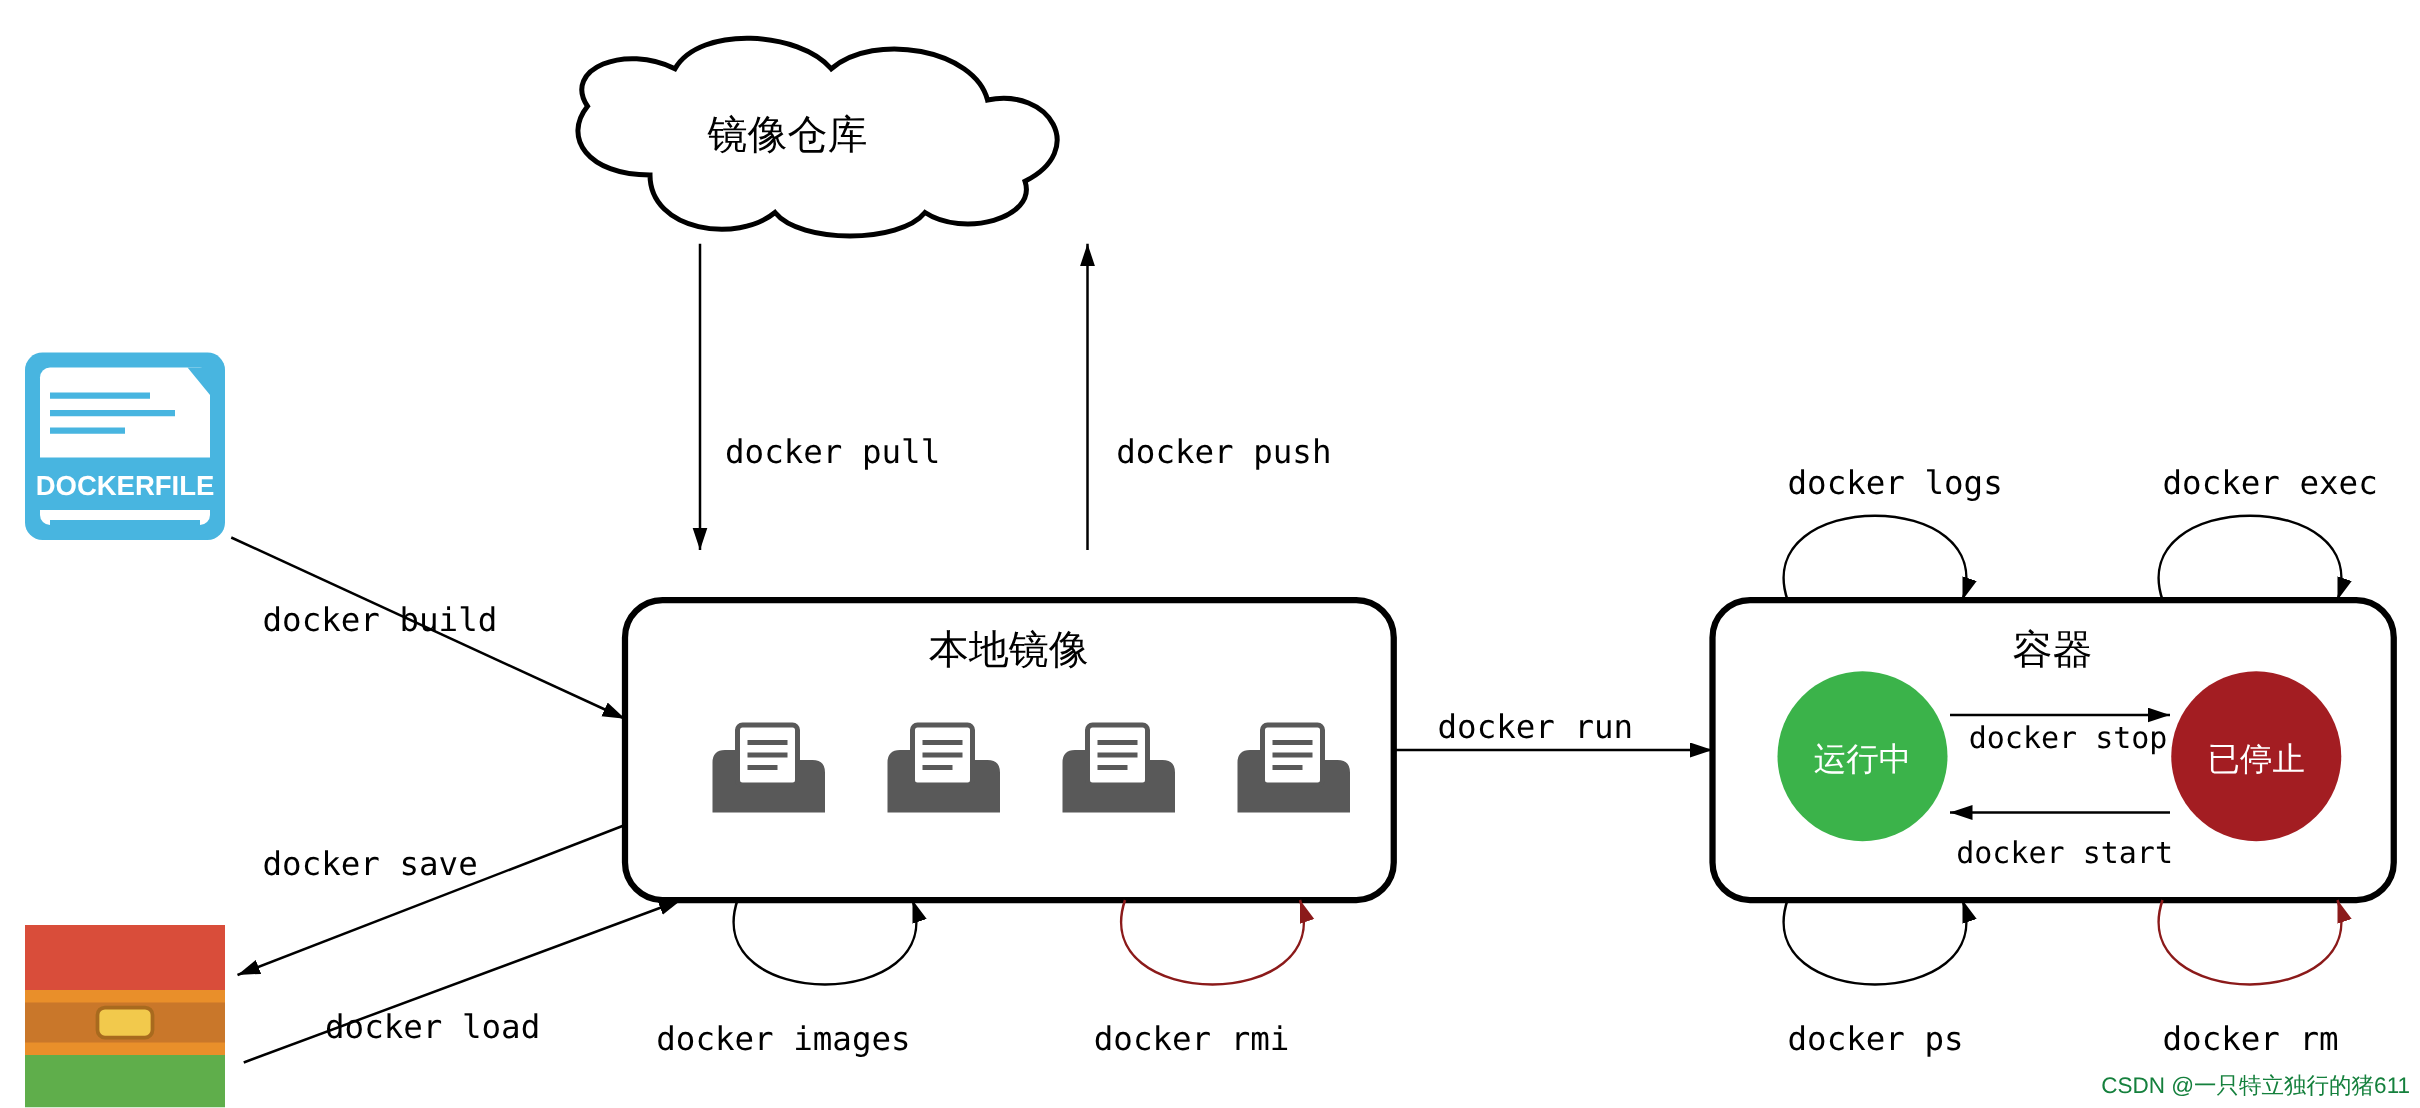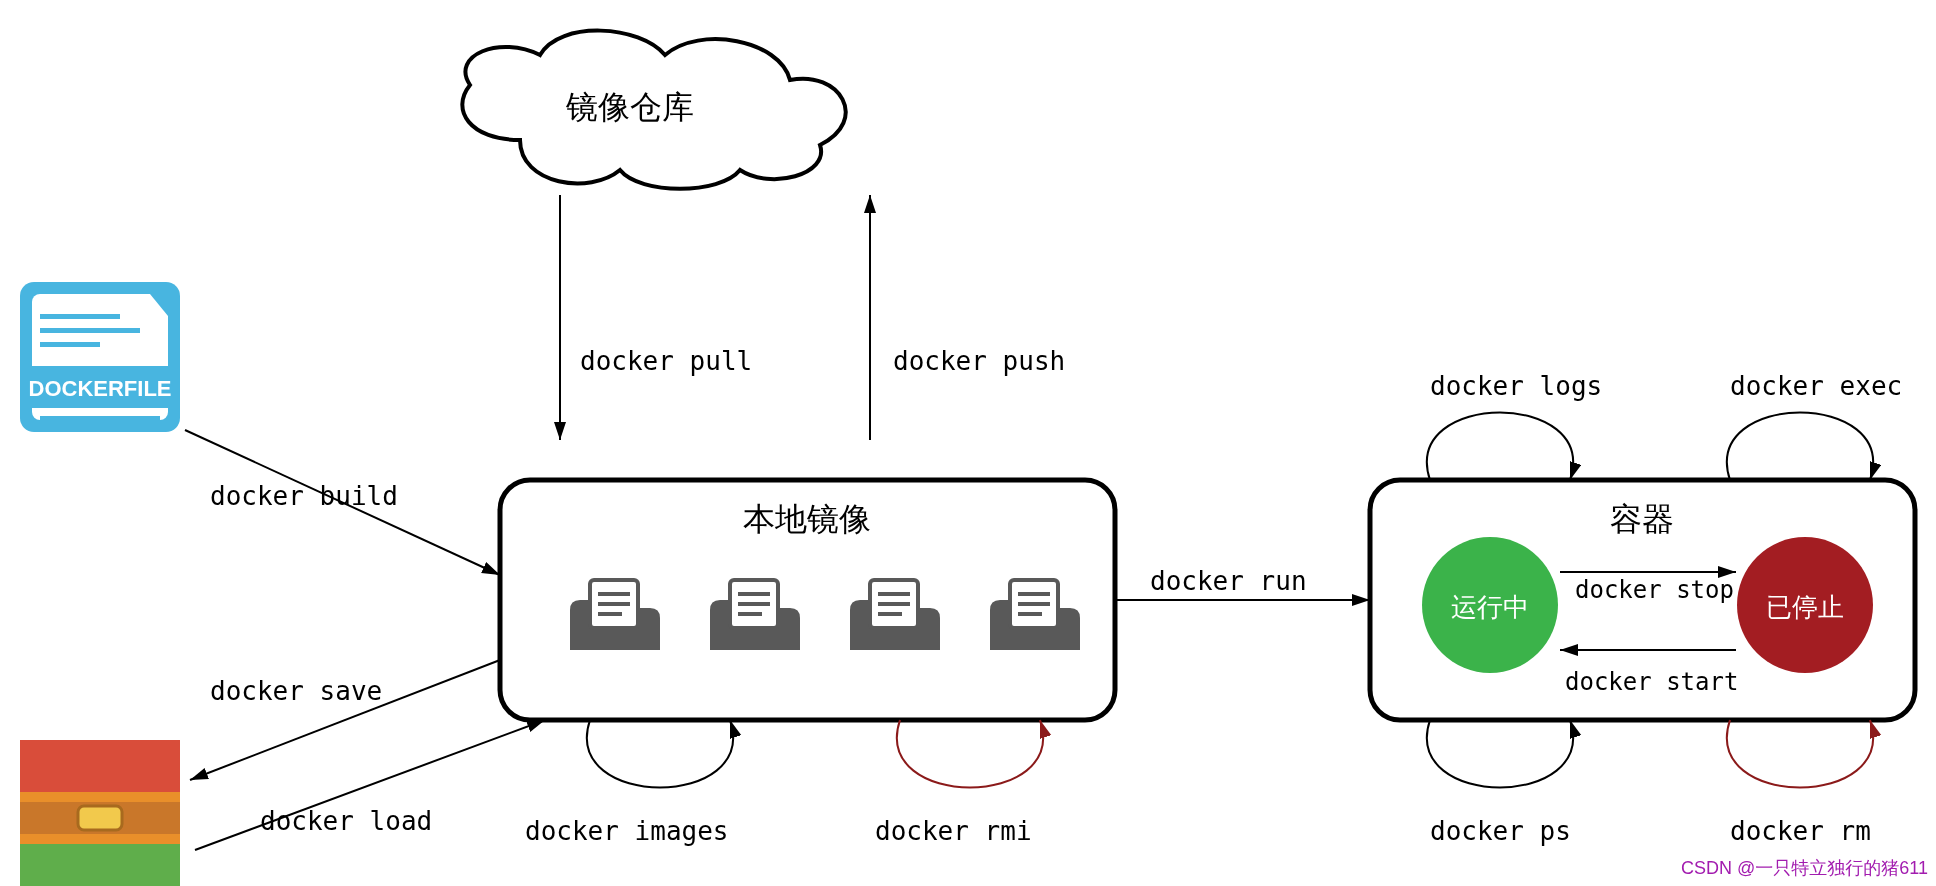--- a/index.html
+++ b/index.html
@@ -1,20 +1,20 @@
 <!DOCTYPE html>
 <html><head>
 <meta charset="utf-8">
 <style>
   html,body{margin:0;padding:0;width:1936px;height:886px;background:#fff;font-family:"Menlo","Consolas","DejaVu Sans Mono",monospace;font-size:26px;color:#222;}
   svg{display:block;}
   .mono{font-family:"Menlo","Consolas","DejaVu Sans Mono",monospace;}
   .node-title{font-family:"PingFang SC","Hiragino Sans GB","Microsoft YaHei",sans-serif;font-size:32px;}
   .badge-title{font-family:"PingFang SC","Hiragino Sans GB","Microsoft YaHei",sans-serif;font-size:26px;fill:#fff;}
-  .watermark{position:absolute;right:8px;bottom:6px;font-size:18px;color:#a21caf;font-family:"PingFang SC","Hiragino Sans GB","Microsoft YaHei",sans-serif;}
+  .watermark{position:absolute;right:8px;bottom:6px;font-size:18px;color:#15803d;font-family:"PingFang SC","Hiragino Sans GB","Microsoft YaHei",sans-serif;}
 </style>
 </head>
 <body>
 
 <svg width="1936" height="886" viewBox="0 0 1936 886">
   <defs>
     <marker id="arrow" markerWidth="10" markerHeight="10" refX="9" refY="3" orient="auto" markerUnits="strokeWidth">
       <path d="M0,0 L0,6 L9,3 z" fill="#000"></path>
     </marker>
     <marker id="arrow-red" markerWidth="10" markerHeight="10" refX="9" refY="3" orient="auto" markerUnits="strokeWidth">

